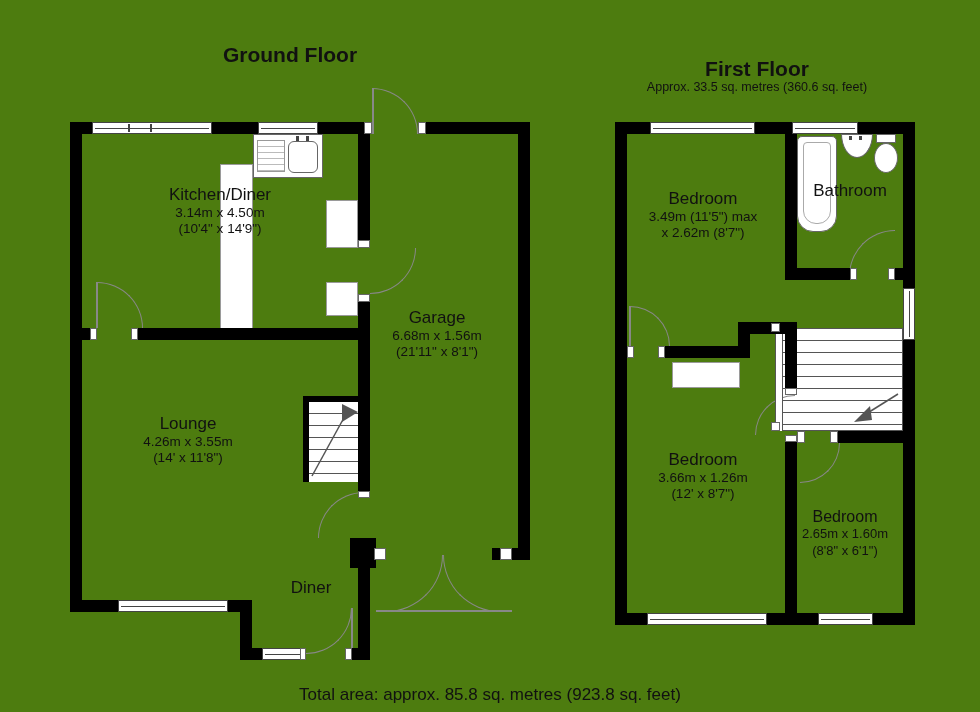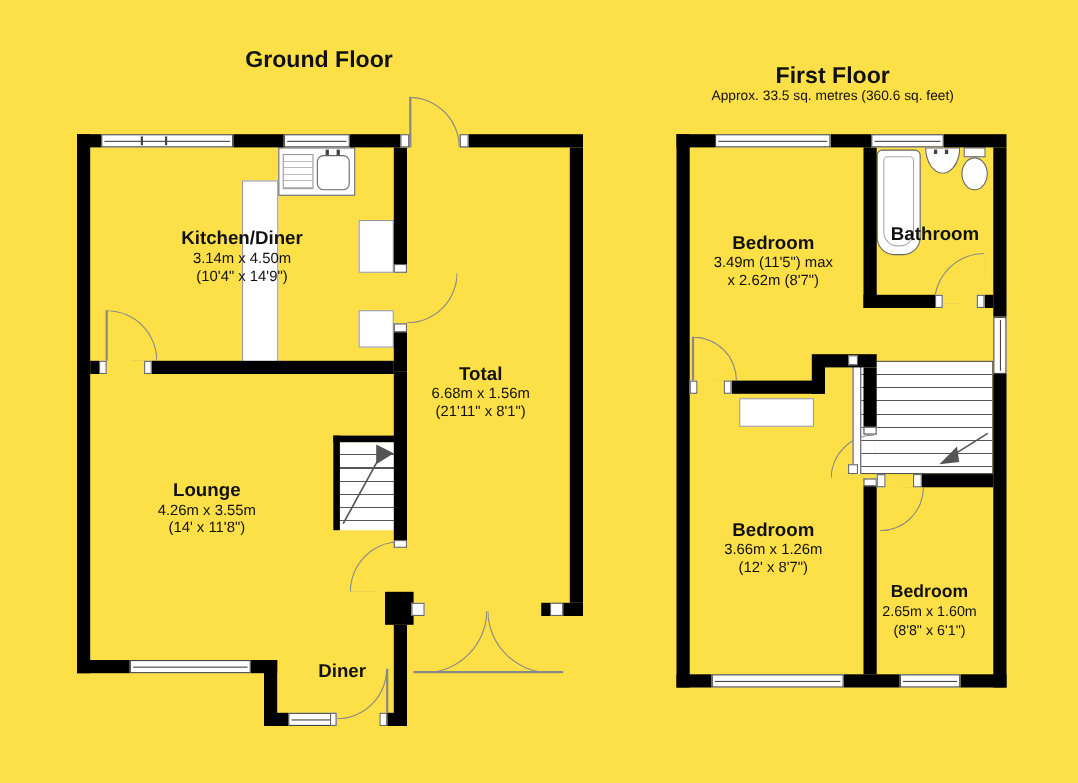--- a/index.html
+++ b/index.html
@@ -1,16 +1,16 @@
 <!DOCTYPE html>
 <html><head>
 <meta charset="utf-8">
 <style>
   html,body{margin:0;padding:0;background:#fff;}
-  .canvas{position:relative;width:980px;height:712px;background:#fde047;overflow:hidden;
+  .canvas{position:relative;width:980px;height:712px;background:#4d7c0f;overflow:hidden;
           font-family:"Liberation Sans", sans-serif;color:#111;}
   .canvas i{display:block;position:absolute;}
   .wall{position:absolute;background:#000;z-index:3;}
   .window{position:absolute;background:#fff;border:1px solid #444;box-sizing:border-box;z-index:4;}
   .window::after{content:"";position:absolute;left:2px;right:2px;top:50%;height:1px;background:#444;}
   .window.v::after{left:50%;top:2px;bottom:2px;width:1px;height:auto;right:auto;}
   .jamb{position:absolute;background:#fff;border:1px solid #666;box-sizing:border-box;z-index:4;}
   .arc{position:absolute;box-sizing:border-box;border:0 solid #888;z-index:2;}
   .arc.tr{border-top-width:1px;border-right-width:1px;border-top-right-radius:100% 100%;}
   .arc.tl{border-top-width:1px;border-left-width:1px;border-top-left-radius:100% 100%;}
@@ -20,21 +20,21 @@
   .tick{position:absolute;background:#444;z-index:5;}
   .fixture{position:absolute;border:1px solid #666;background:#fff;box-sizing:border-box;z-index:1;}
   .lightbox{position:absolute;border:1px solid #9a9a9a;background:#fff;box-sizing:border-box;z-index:1;}
   .stairs{position:absolute;box-sizing:border-box;z-index:1;
           background:repeating-linear-gradient(to bottom,#fff 0,#fff 11px,#555 11px,#555 12px);}
   .gf-stairs{border-left:6px solid #000;border-top:6px solid #000;}
   .ff-stairs{border:1px solid #555;}
   .banister{position:absolute;border-left:1px solid #555;border-right:1px solid #555;background:#fff;z-index:2;}
   .thinline{position:absolute;background:#888;z-index:1;}
   .room-label{position:absolute;text-align:center;z-index:6;}
-  .room-name{display:block;font-weight:bold;font-size:17px;line-height:1.15;margin-top:22px;}
+  .room-name{display:block;font-weight:normal;font-size:17px;line-height:1.15;}
   .room-dims{display:block;font-size:13.5px;line-height:1.25;}
   .plan-title{position:absolute;text-align:center;font-weight:bold;font-size:21px;z-index:6;}
   .plan-subtitle{position:absolute;text-align:center;font-size:12.5px;z-index:6;}
   .total{position:absolute;text-align:center;font-size:17px;z-index:6;}
   svg{position:absolute;z-index:2;}
 </style>
 </head>
 <body>
 
 <div class="canvas">
@@ -111,21 +111,21 @@
     <div class="fixture" style="left:288px;top:141px;width:30px;height:32px;border-radius:6px;"></div>
     <i class="tick" style="left:296px;top:136px;width:3px;height:5px;"></i>
     <i class="tick" style="left:306px;top:136px;width:3px;height:5px;"></i>
 
     <div class="room-label" style="left:120px;top:185px;width:200px;">
       <span class="room-name">Kitchen/Diner</span>
       <span class="room-dims">3.14m x 4.50m</span>
       <span class="room-dims">(10'4" x 14'9")</span>
     </div>
     <div class="room-label" style="left:357px;top:308px;width:160px;">
-      <span class="room-name">Total</span>
+      <span class="room-name">Garage</span>
       <span class="room-dims">6.68m x 1.56m</span>
       <span class="room-dims">(21'11" x 8'1")</span>
     </div>
     <div class="room-label" style="left:88px;top:414px;width:200px;">
       <span class="room-name">Lounge</span>
       <span class="room-dims">4.26m x 3.55m</span>
       <span class="room-dims">(14' x 11'8")</span>
     </div>
     <div class="room-label" style="left:261px;top:578px;width:100px;">
       <span class="room-name">Diner</span>
@@ -211,13 +211,14 @@
       <span class="room-dims">3.66m x 1.26m</span>
       <span class="room-dims">(12' x 8'7")</span>
     </div>
     <div class="room-label" style="left:775px;top:508px;width:140px;font-size:13px;">
       <span class="room-name" style="font-size:16px;">Bedroom</span>
       <span class="room-dims" style="font-size:13px;">2.65m x 1.60m</span>
       <span class="room-dims" style="font-size:13px;">(8'8" x 6'1")</span>
     </div>
   </div>
 
+  <div class="total" style="left:190px;top:685px;width:600px;">Total area: approx. 85.8 sq. metres (923.8 sq. feet)</div>
 </div>
 
 </body></html>

